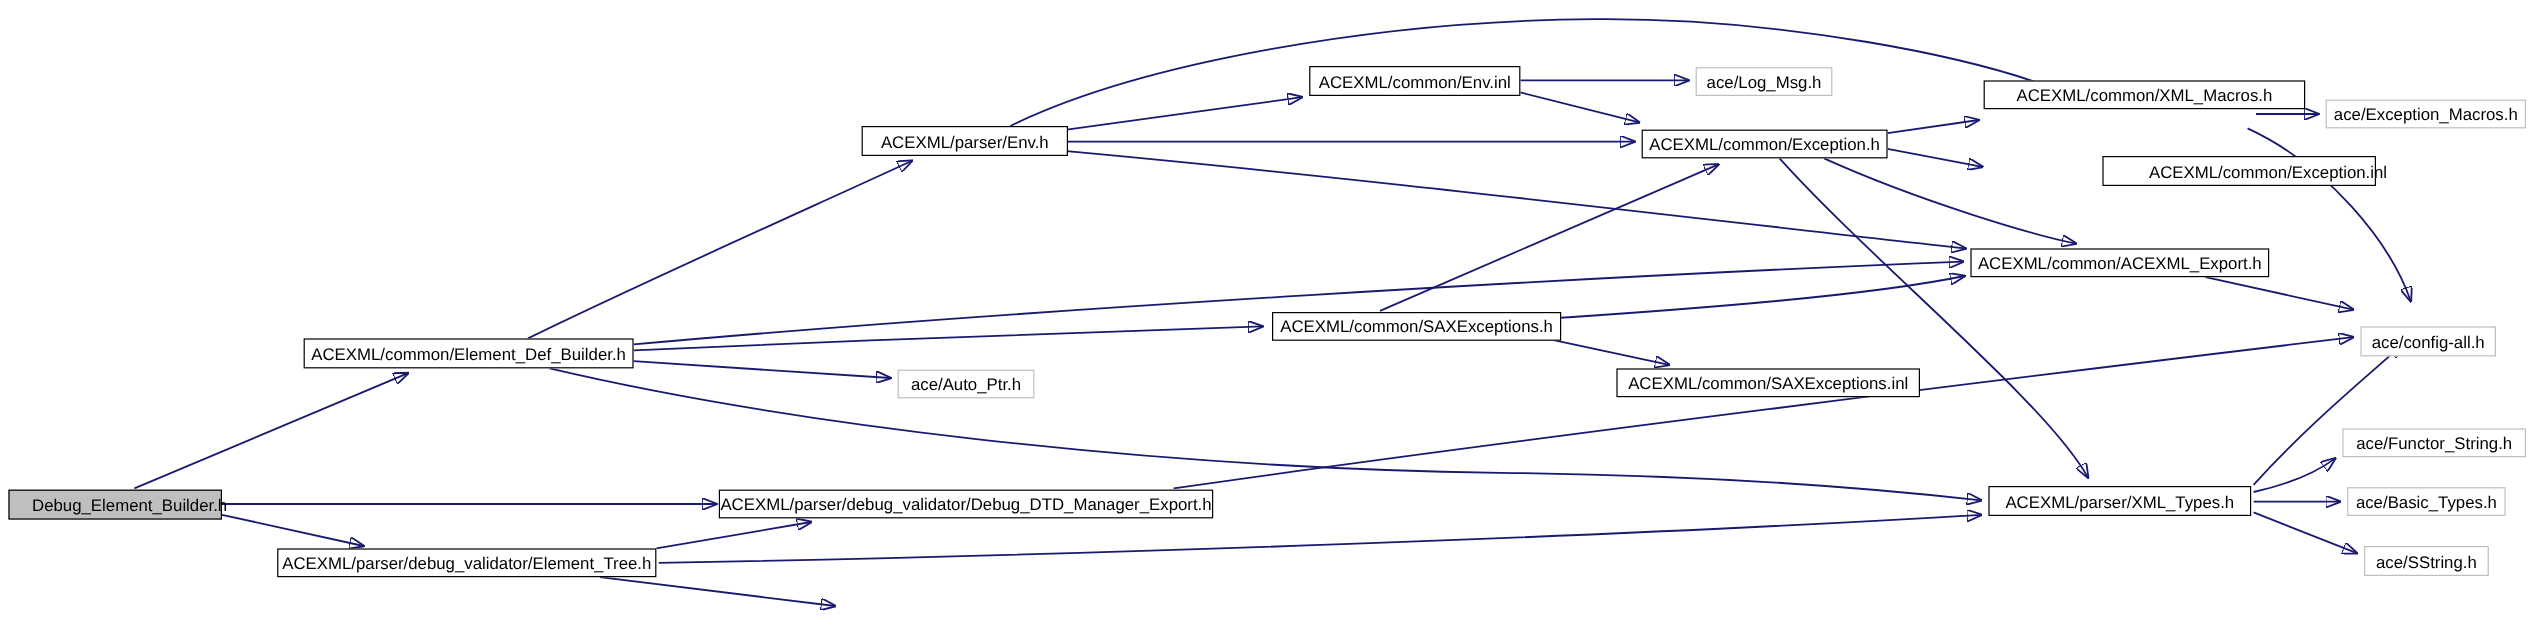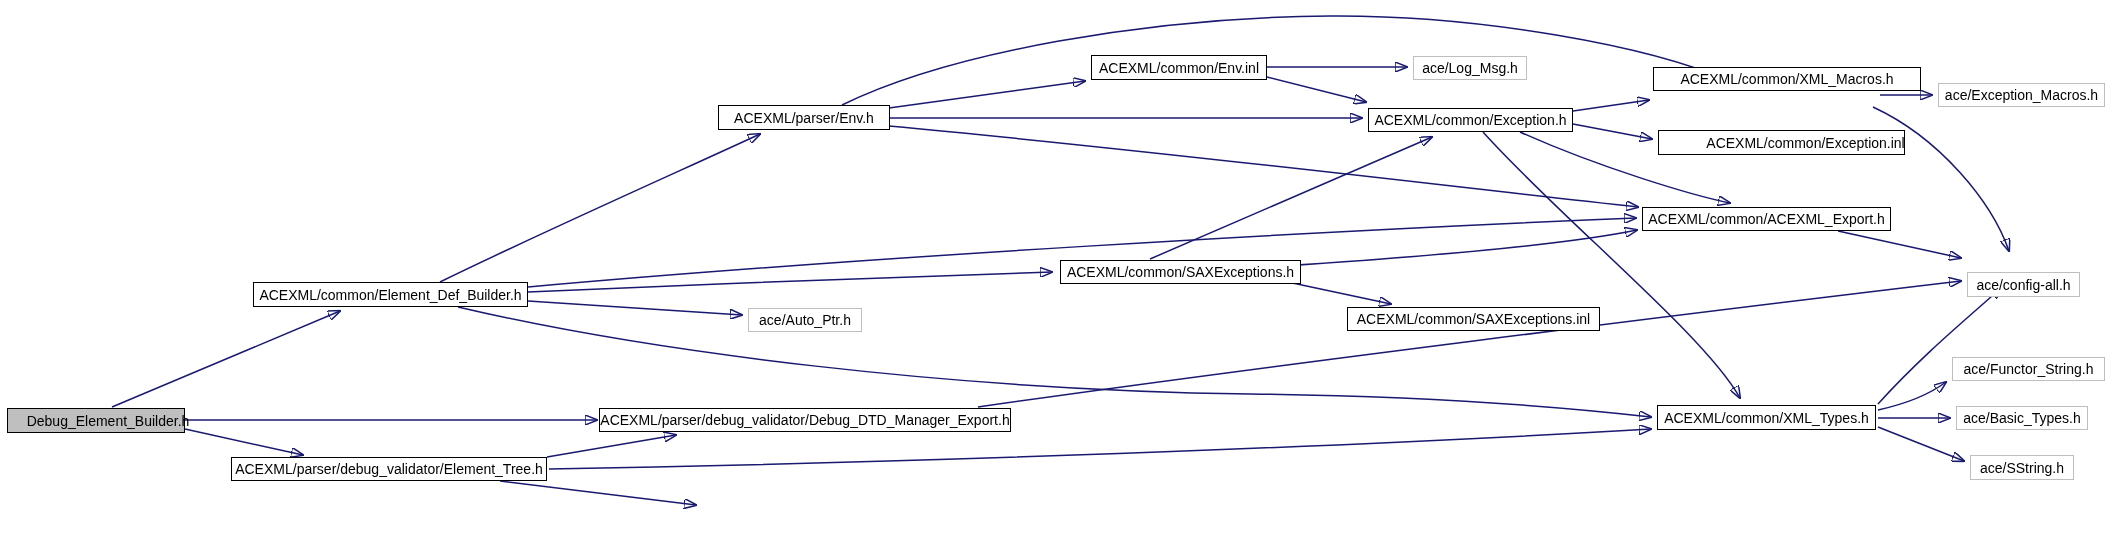--- a/index.html
+++ b/index.html
@@ -67,26 +67,26 @@
   </svg>
 
   <div class="node root" style="left:7px;    top:408px; width:178px; height:25px;padding-left:24px;">Debug_Element_Builder.h</div>
   <div class="node" style="left:253px;  top:282px; width:275px; height:25px;">ACEXML/common/Element_Def_Builder.h</div>
   <div class="node" style="left:718px;  top:105px; width:172px; height:25px;">ACEXML/parser/Env.h</div>
   <div class="node" style="left:1091px; top:55px;  width:176px; height:25px;">ACEXML/common/Env.inl</div>
   <div class="node ext" style="left:1413px; top:56px;  width:114px; height:24px;">ace/Log_Msg.h</div>
   <div class="node" style="left:1368px; top:108px; width:205px; height:24px;">ACEXML/common/Exception.h</div>
   <div class="node" style="left:1653px; top:67px;  width:268px; height:24px;">ACEXML/common/XML_Macros.h</div>
   <div class="node ext" style="left:1938px; top:83px;  width:167px; height:24px;">ace/Exception_Macros.h</div>
-  <div class="node" style="left:1658px; top:130px; width:247px; height:25px;padding-left:48px;">ACEXML/common/Exception.inl</div>
+  <div class="node" style="left:1752px; top:130px; width:228px; height:25px;padding-left:48px;">ACEXML/common/Exception.inl</div>
   <div class="node" style="left:1642px; top:207px; width:249px; height:24px;">ACEXML/common/ACEXML_Export.h</div>
   <div class="node ext" style="left:1967px; top:272px; width:113px; height:25px;">ace/config-all.h</div>
   <div class="node" style="left:1060px; top:260px; width:241px; height:24px;">ACEXML/common/SAXExceptions.h</div>
   <div class="node" style="left:1347px; top:307px; width:253px; height:24px;">ACEXML/common/SAXExceptions.inl</div>
   <div class="node ext" style="left:748px;  top:308px; width:114px; height:24px;">ace/Auto_Ptr.h</div>
   <div class="node ext" style="left:1952px; top:357px; width:153px; height:24px;">ace/Functor_String.h</div>
   <div class="node" style="left:599px; top:408px; width:412px; height:24px;">ACEXML/parser/debug_validator/Debug_DTD_Manager_Export.h</div>
-  <div class="node" style="left:1657px; top:405px; width:219px; height:25px;">ACEXML/common/XML_Types.h</div>
+  <div class="node" style="left:1657px; top:405px; width:219px; height:25px;">ACEXML/parser/XML_Types.h</div>
   <div class="node ext" style="left:1956px; top:406px; width:132px; height:24px;">ace/Basic_Types.h</div>
   <div class="node ext" style="left:1970px; top:455px; width:104px; height:25px;">ace/SString.h</div>
   <div class="node" style="left:231px;  top:457px; width:316px; height:24px;text-align:right;">ACEXML/parser/debug_validator/Element_Tree.h</div>
 
 </div>
 
 </body></html>

